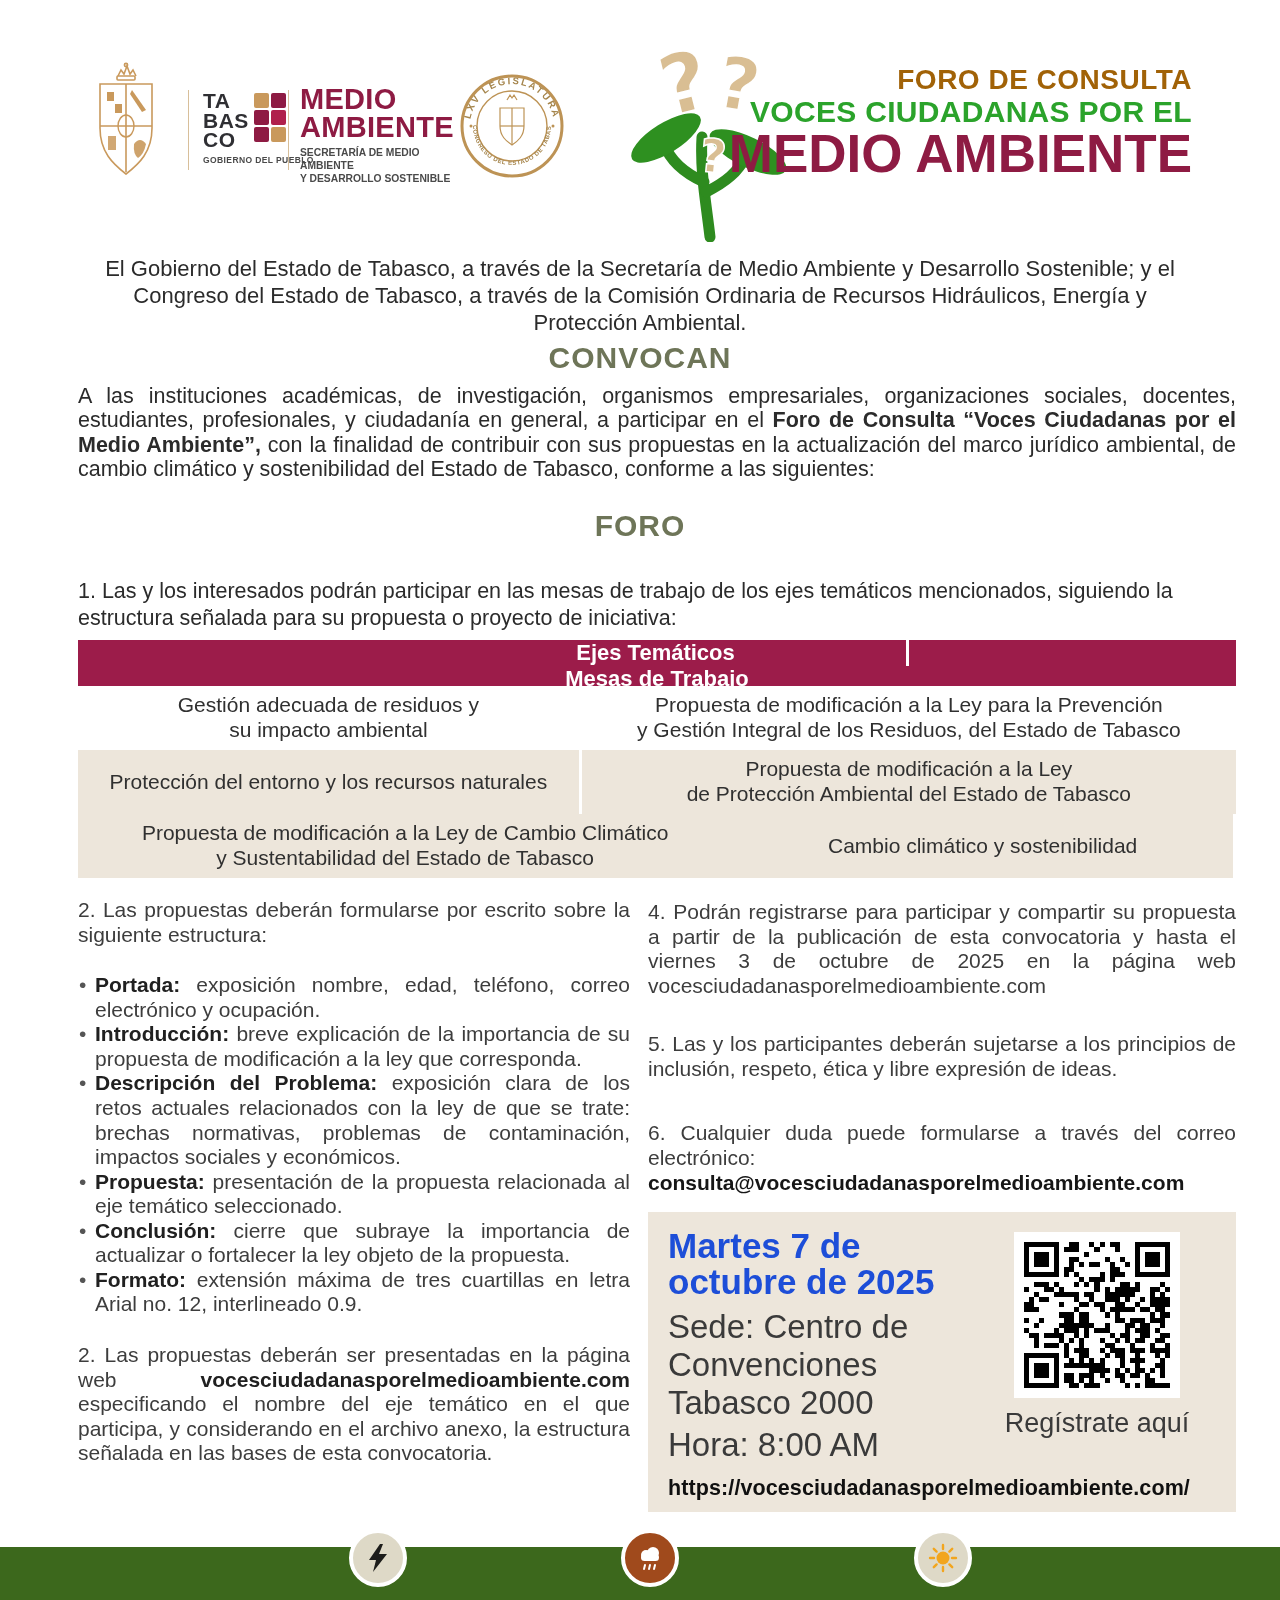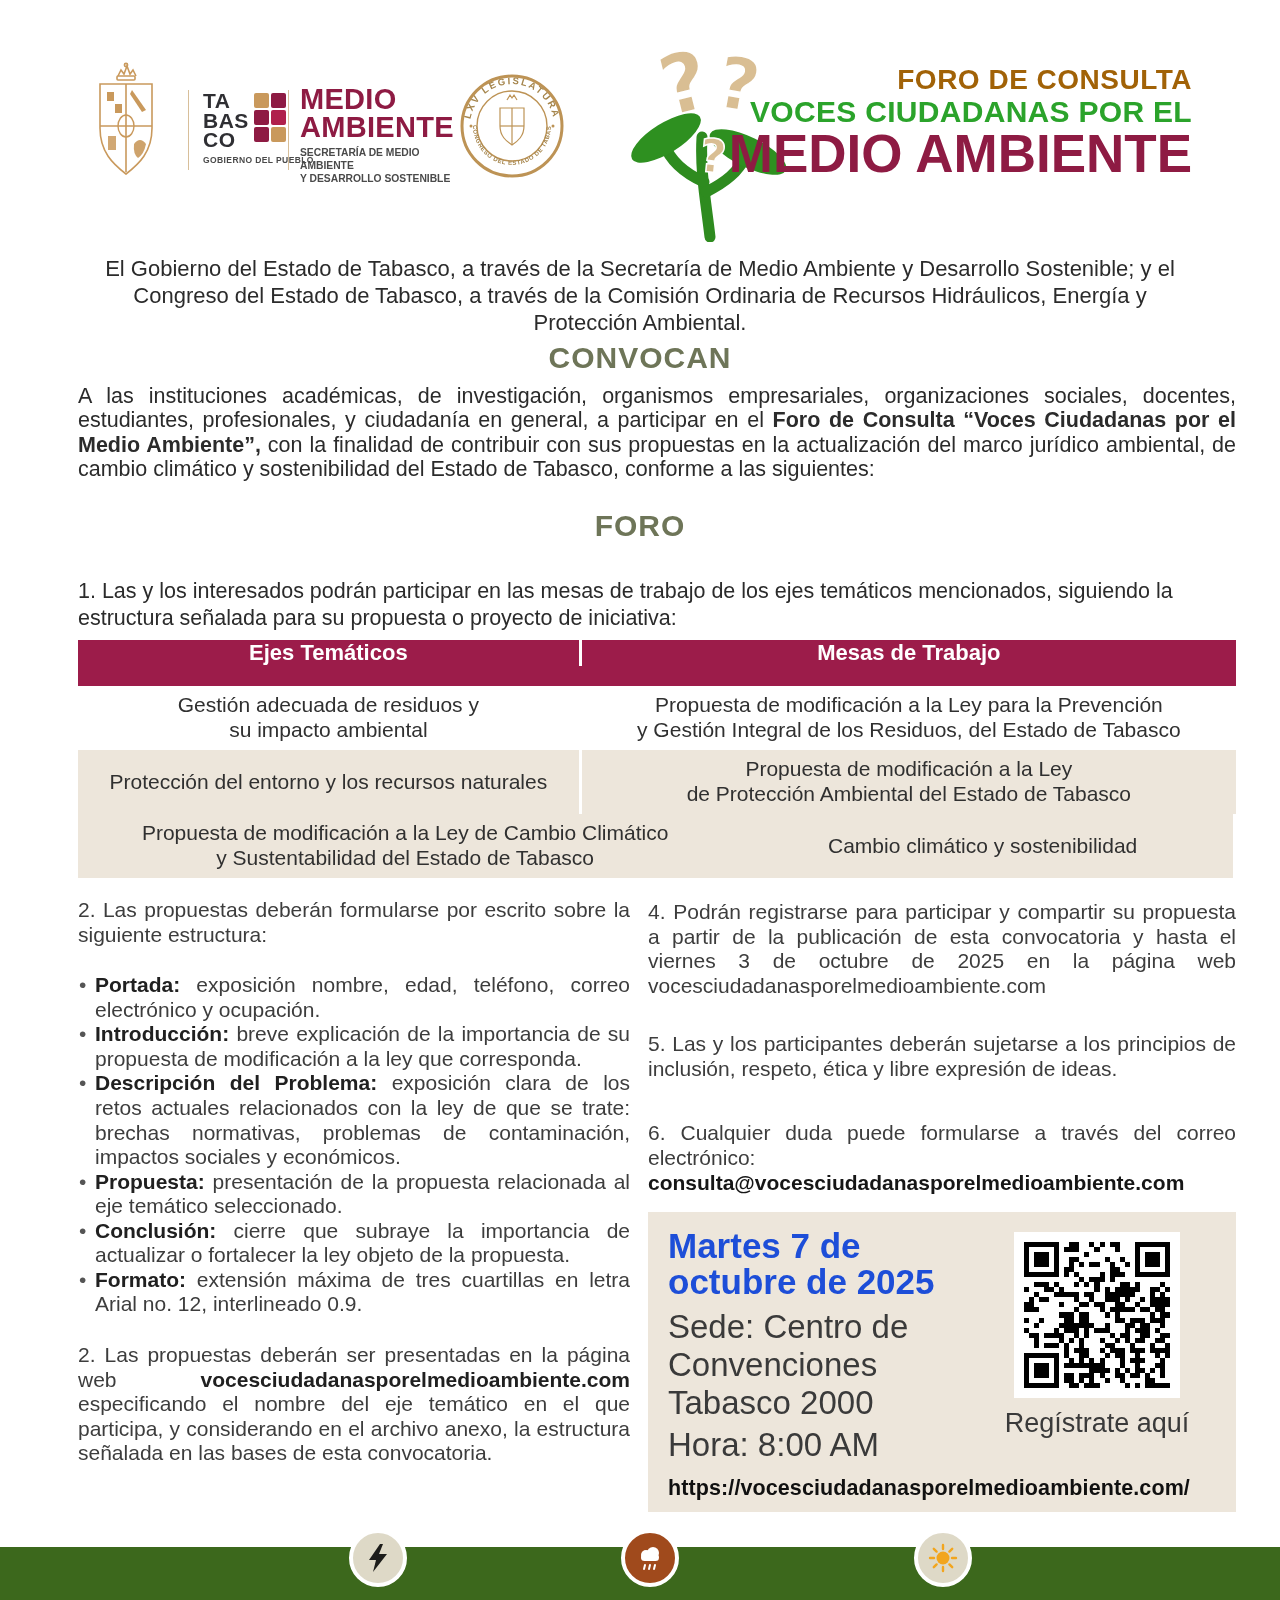--- a/index.html
+++ b/index.html
@@ -38,21 +38,21 @@
              font-size:30px; font-weight:800; color:#6E7558; letter-spacing:1px; }
   .h-convocan { top:341px; }
   .h-bases { top:509px; }
   .para2 { position:absolute; left:78px; top:384px; width:1158px; text-align:justify;
            font-size:21.5px; line-height:1.13; color:#2b2b2b; }
   .item1 { position:absolute; left:78px; top:545px; width:1158px;
            font-size:21.5px; line-height:1.25; color:#2b2b2b;margin-top:33px; }
 
   
   .tbl { position:absolute; left:78px; top:640px; width:1158px; }
-  .tbl-head { display:flex; background:#9C1C4A; height:46px; align-items:flex-start; }
+  .tbl-head { display:flex; background:#9C1C4A; height:46px; align-items:center;flex-direction:column; }
   .tbl-head .hc { color:#ffffff; font-weight:700; font-size:22px; text-align:center; }
   .c-left { width:43.5%; border-right:3px solid #ffffff; }
   .c-right { width:56.5%; }
   .tbl-row { display:flex; min-height:64px; }
   .tbl-row.beige { background:#EDE6DB; }
   .tbl-row.white { background:#ffffff; }
   .tbl-row .cell { display:flex; align-items:center; justify-content:center; text-align:center;
                    font-size:21px; line-height:1.18; color:#303030; padding:6px 10px; }
 
   

